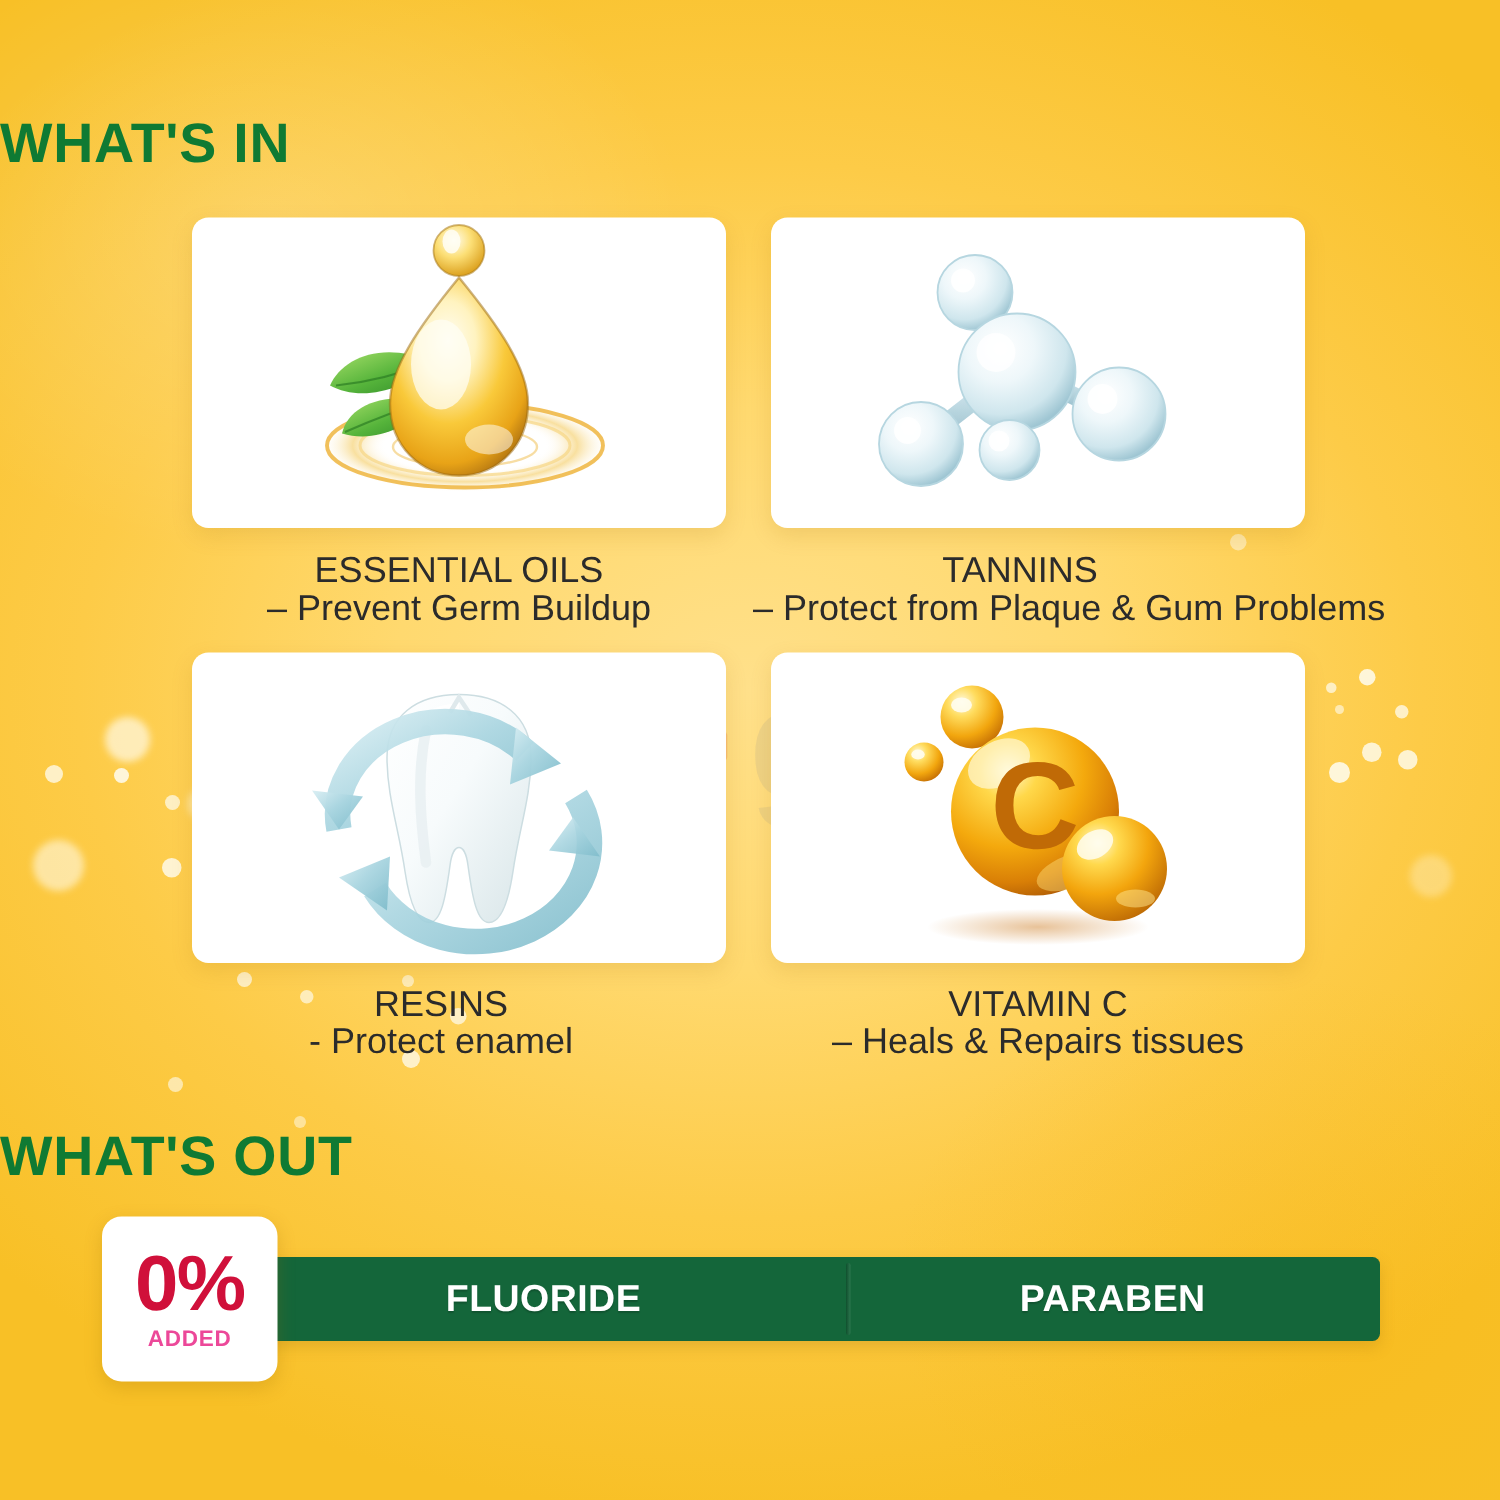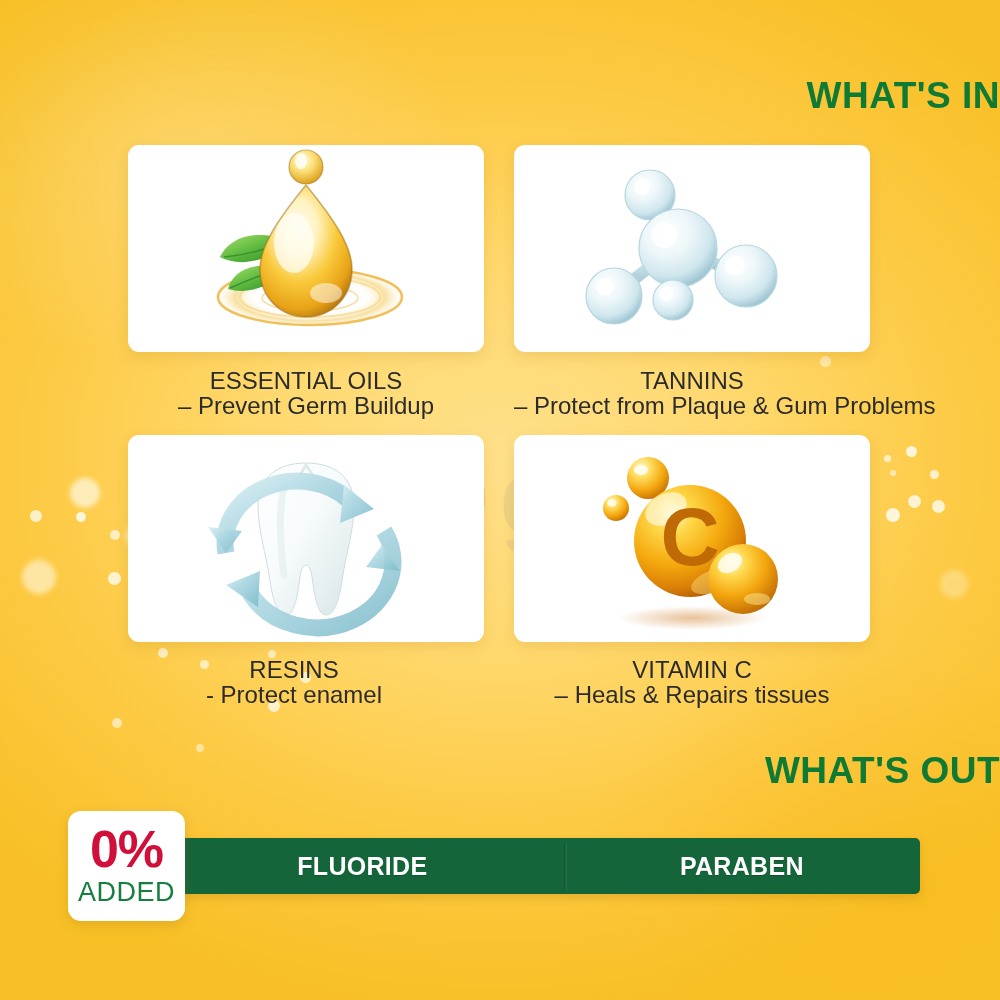--- a/index.html
+++ b/index.html
@@ -40,21 +40,21 @@
   }
   #watermark .cross::before, #watermark .cross::after {
     content:""; position:absolute; background:rgba(214,40,40,.16); border-radius:3px;
   }
   #watermark .cross::before { left:50%; top:12px; width:20px; height:54px; transform:translateX(-50%); }
   #watermark .cross::after  { top:50%; left:12px; height:20px; width:54px; transform:translateY(-50%); }
 
   
   .section-heading {
     position:absolute; left:0; width:100%;
-    text-align:right;
+    text-align:left;
     color:#0f7a33;
     font-weight:800;
     font-size:37px;
     letter-spacing:.5px;
   }
   #heading-in  { top:75px; }
   #heading-out { top:750px; }
 
   
   .card {
@@ -106,21 +106,21 @@
     position:absolute; left:68px; top:811px; width:117px; height:110px;
     background:#fff; border-radius:13px;
     box-shadow:0 4px 12px rgba(160,110,10,.24);
     display:flex; flex-direction:column; align-items:center; justify-content:center;
     z-index:3;
   }
   #zero-badge .big {
     color:#d0103a; font-weight:800; font-size:52px; line-height:50px; letter-spacing:-1px;
   }
   #zero-badge .added {
-    color:#15803d; font-weight:400; font-size:27px; letter-spacing:.5px; margin-top:3px;
+    color:#ec4899; font-weight:700; font-size:15px; letter-spacing:.5px; margin-top:3px;
   }
 </style>
 </head>
 <body>
 
 <div id="bg"></div>
 <div id="bg-sheen"></div>
 
 <div id="bokeh">
   <div class="dot soft" style="left:22px;  top:560px; width:34px; height:34px; opacity:.55;"></div>
@@ -249,21 +249,21 @@
     <circle cx="100" cy="151" r="28" fill="url(#atomG)" stroke="#b6d6e0" stroke-width="1.2"></circle>
     <circle cx="91" cy="142" r="9" fill="#ffffff" opacity=".85"></circle>
 
     <circle cx="232" cy="131" r="31" fill="url(#atomG)" stroke="#b6d6e0" stroke-width="1.2"></circle>
     <circle cx="221" cy="121" r="10" fill="#ffffff" opacity=".85"></circle>
 
     <circle cx="159" cy="155" r="20" fill="url(#atomG)" stroke="#b6d6e0" stroke-width="1.2"></circle>
     <circle cx="152" cy="149" r="7" fill="#ffffff" opacity=".85"></circle>
   </svg>
 </div>
-<div class="caption" style="left:514px; top:368px; width:356px;">
+<div class="caption" style="left:502px; top:368px; width:356px;">
   <span class="name">TANNINS</span>
   <span class="desc">– Protect from Plaque &amp; Gum Problems</span>
 </div>
 
 <div class="card" style="left:128px; top:435px; width:356px; height:207px;">
   <svg class="card-art" viewBox="0 0 356 207">
     <defs>
       <linearGradient id="toothG" x1="0" y1="0" x2="1" y2="1">
         <stop offset="0%" stop-color="#ffffff"></stop>
         <stop offset="45%" stop-color="#f7fbfc"></stop>

